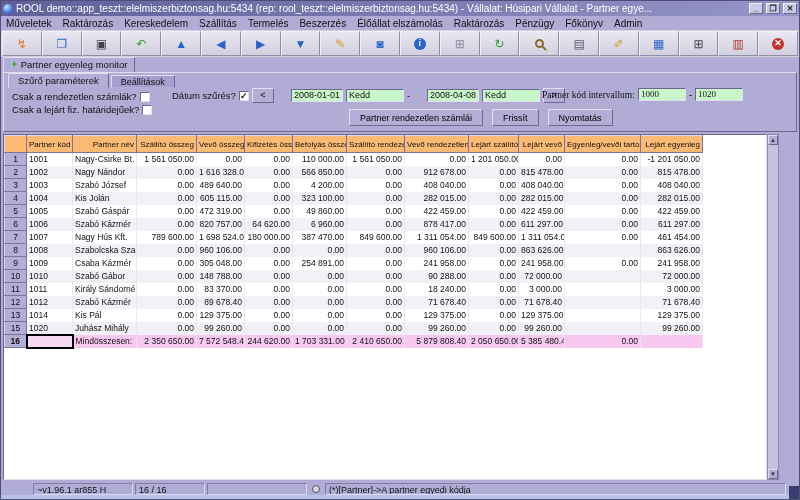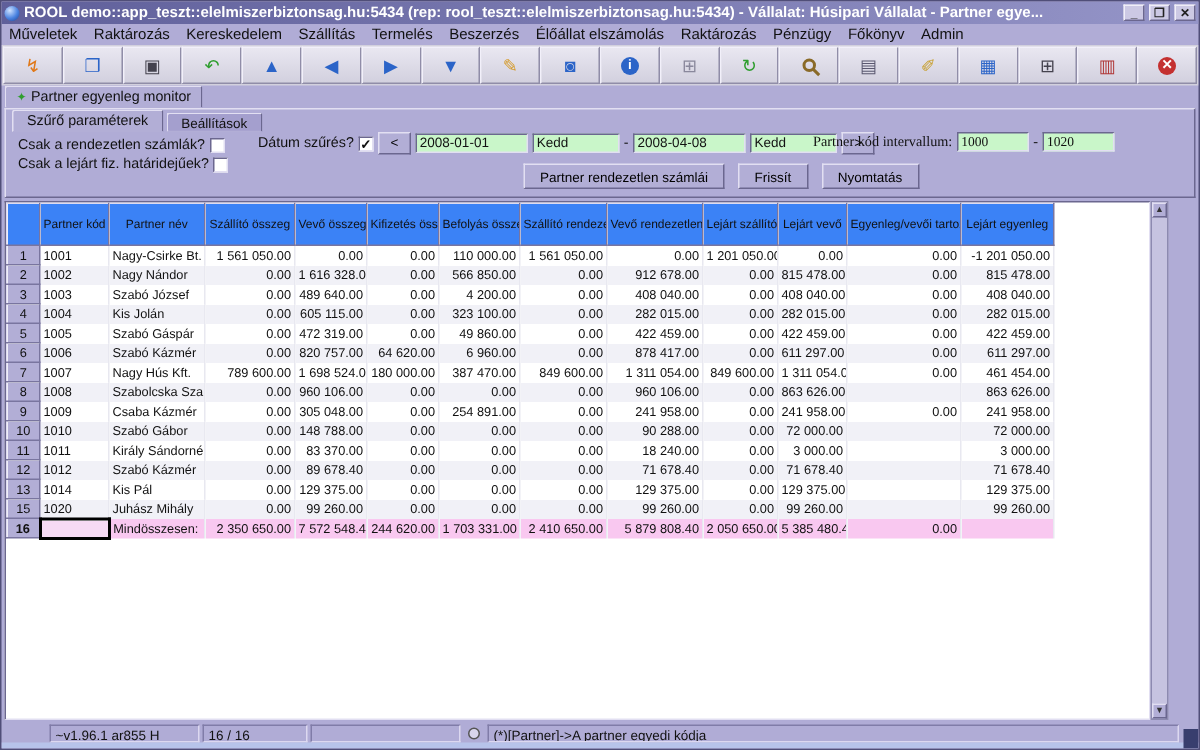--- a/index.html
+++ b/index.html
@@ -8,21 +8,21 @@
     position:relative; width:800px; height:500px; overflow:hidden;
     border:1px solid #504e78; background:#b0acd6;
     font-family:"Liberation Sans", sans-serif; color:#111;
   }
   
   .titlebar { position:absolute; left:0; top:0; right:0; height:15px;
     background:linear-gradient(90deg,#5f5f9a,#9595c8);
     display:flex; align-items:center; gap:3px; padding:0 2px; }
   .app-orb { width:10px; height:10px; border-radius:50%; flex:none;
     background:radial-gradient(circle at 35% 30%,#cfe2ff,#4a82e0 55%,#1a3f90); }
-  .title-text { flex:1; color:#fff; font-size:10px; font-weight:bold;
+  .title-text { flex:1; color:#fff; font-size:10px; font-weight:normal;
     white-space:nowrap; overflow:hidden; }
   .winbtn { width:14px; height:11px; flex:none; background:#ccc9e4; cursor:default;
     border:1px solid; border-color:#f0eef8 #6b678f #6b678f #f0eef8;
     font-size:8px; line-height:8px; text-align:center; font-weight:bold; color:#222; }
   
   .menubar { position:absolute; left:0; top:15px; right:0; height:14px;
     display:flex; gap:11px; align-items:center; padding:0 5px; font-size:10px; }
   .menu-item { white-space:nowrap; }
   
   .toolbar { position:absolute; left:0; top:29px; right:0; height:27px;
@@ -59,33 +59,33 @@
   .daterow, .intervalrow, .btnrow { position:absolute; display:flex; align-items:center; gap:3px; }
   .daterow { left:168px; top:15px; }
   .intervalrow { left:538px; top:15px;font-family:Liberation Serif, serif; }
   .btnrow { left:345px; top:36px; gap:9px; }
   .navbtn { width:22px; height:15px; background:#b2aed6; text-align:center;
     border:1px solid; border-color:#e2dff2 #6b678f #6b678f #e2dff2;
     font-size:9px; line-height:13px; }
   .gfield { height:13px; background:#c9f6c9; font-size:9px; line-height:11px;
     padding:0 2px; overflow:hidden; white-space:nowrap;
     border:1px solid; border-color:#6b678f #e2dff2 #e2dff2 #6b678f; }
-  .w-date { width:75px; } .w-day { width:58px; } .w-int { width:48px; }
+  .w-date { width:52px;margin-left:14px; } .w-day { width:58px; } .w-int { width:48px; }
   .pbtn { height:17px; background:#b2aed6; font-size:9px; padding:0 10px;
     border:1px solid; border-color:#e2dff2 #6b678f #6b678f #e2dff2;
     font-family:"Liberation Sans",sans-serif; }
   
   .grid-area { position:absolute; left:2px; top:133px; width:776px; height:346px; }
   .grid-surface { position:absolute; left:0; top:0; width:764px; height:346px;
     background:#fff; overflow:hidden;
     border:1px solid; border-color:#6b678f #e2dff2 #e2dff2 #6b678f; }
   table { border-collapse:collapse; table-layout:fixed; width:698px; }
   th, td { overflow:hidden; white-space:nowrap; }
-  thead th { height:28px; background:#3b82f6; font-size:8px; font-weight:normal;
-    text-align:center; padding:0 2px;
+  thead th { height:17px; background:#fdba74; font-size:8px; font-weight:normal;
+    text-align:right; padding:0 2px;
     border:1px solid; border-color:#dedbf0 #79759f #79759f #dedbf0; }
   td { height:13px; font-size:8.5px; padding:0 2px; border-right:1px solid #e8e8f0; }
   td.num { text-align:right; }
   td.rownum { background:#b2aed6; text-align:center; font-size:8.5px;
     border:1px solid; border-color:#dedbf0 #79759f #79759f #dedbf0; }
   tbody tr:nth-child(even) td:not(.rownum) { background:#f1f1f7; }
   tr.total td:not(.rownum) { background:#f9c8f0; }
   tr.total td.rownum { font-weight:bold; }
   tr.total td.focus-cell { background:#f6daf4; border:2px solid #000; }
   .vscroll { position:absolute; right:0; top:0; width:12px; height:346px;

